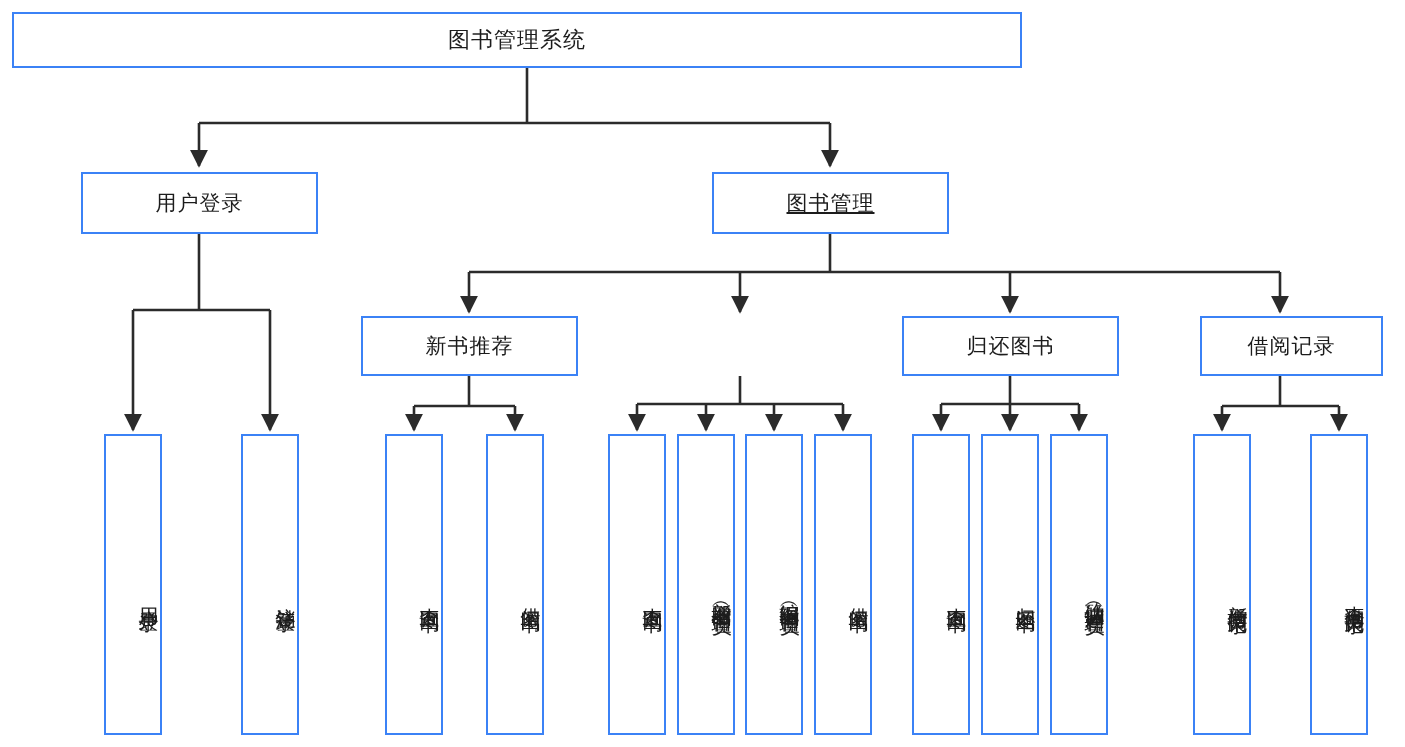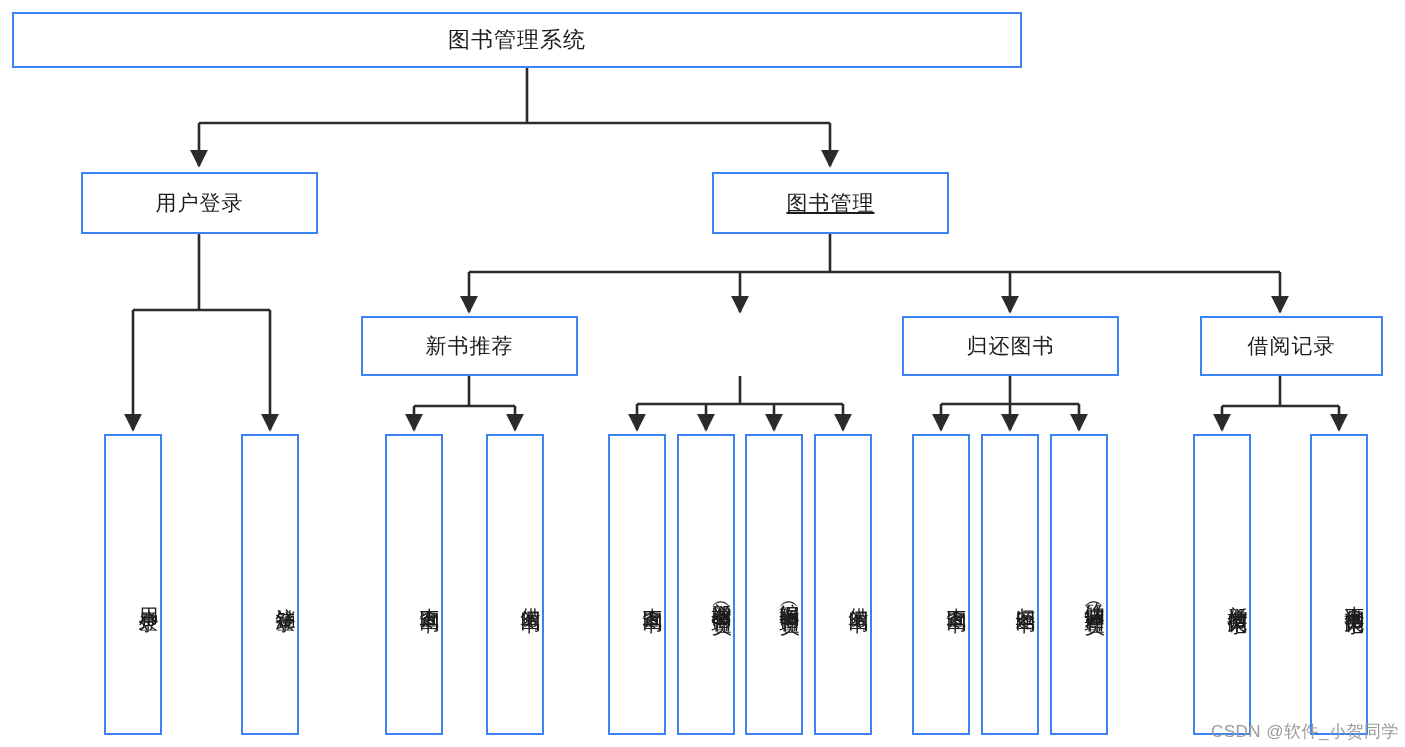--- a/index.html
+++ b/index.html
@@ -173,15 +173,14 @@
     <span>确认归还（管理员）</span>
   </div>
 
   <div class="node leaf" style="left:1193px;top:434px;width:58px;height:301px;">
     <span>新增借阅记录</span>
   </div>
   <div class="node leaf" style="left:1310px;top:434px;width:58px;height:301px;">
     <span>查询借阅记录</span>
   </div>
 
-  <div class="watermark">CSDN @软件_小贺同学</div>
 
 </div>
 
 </body></html>

